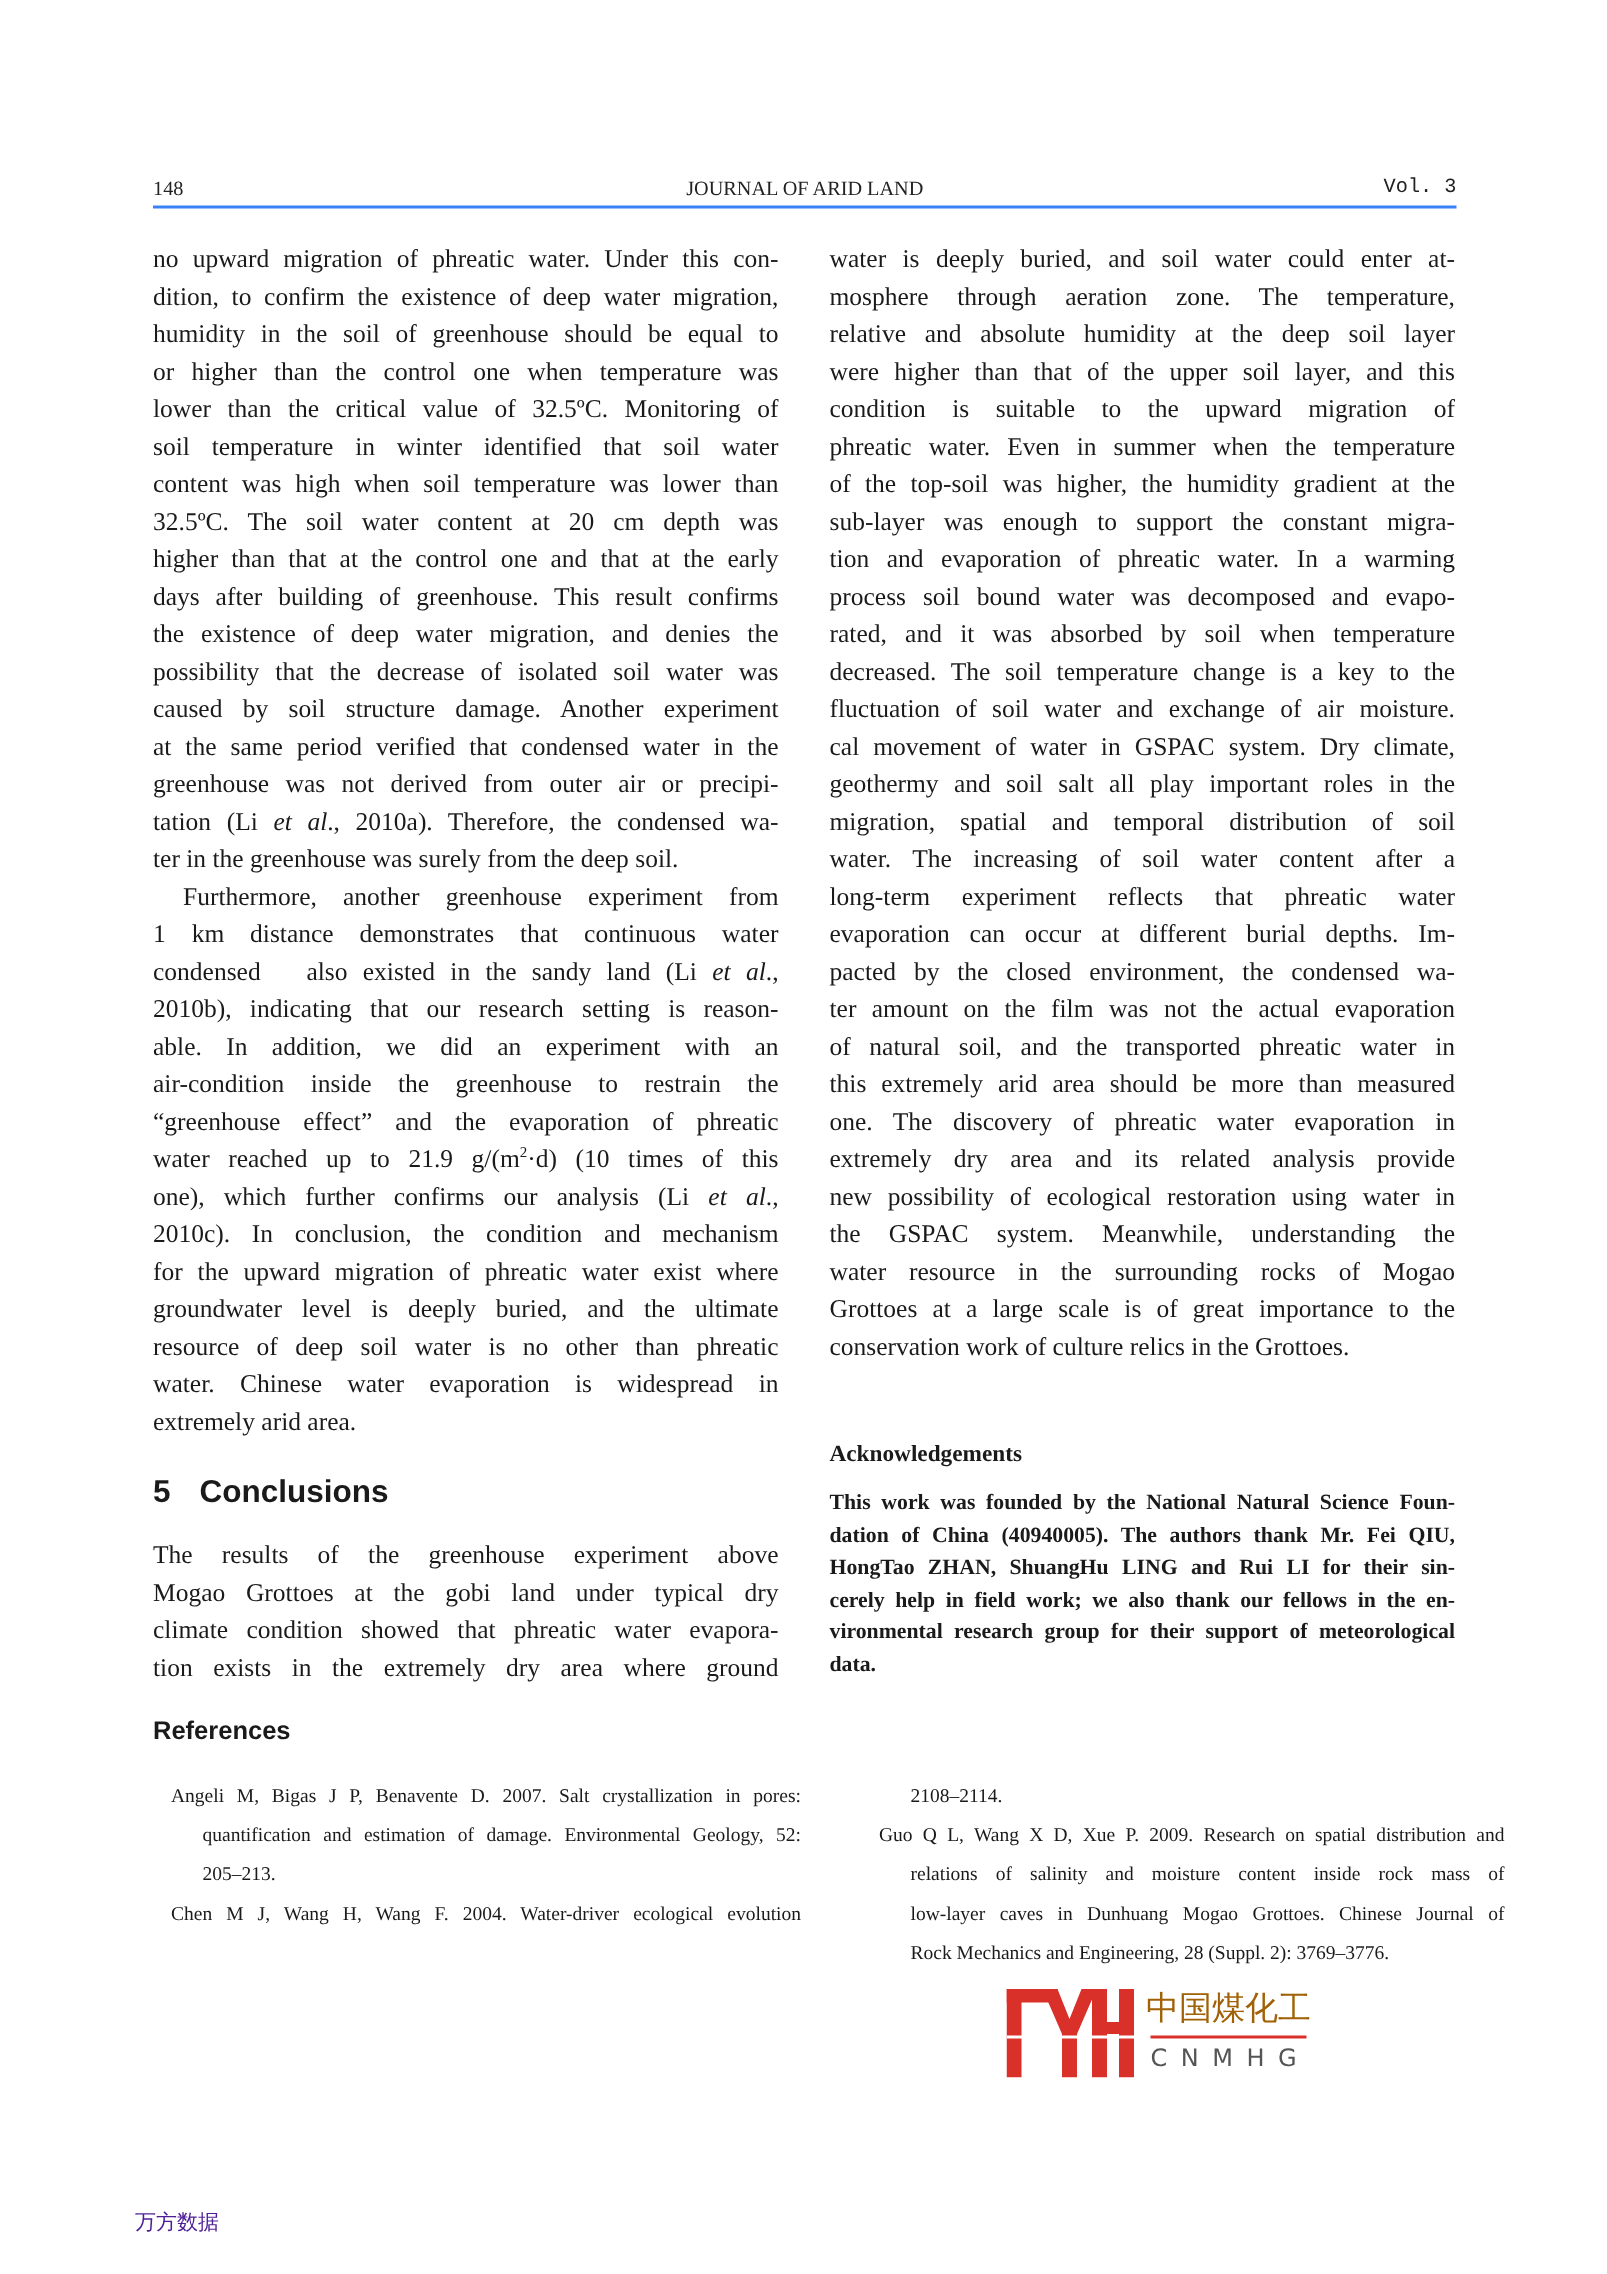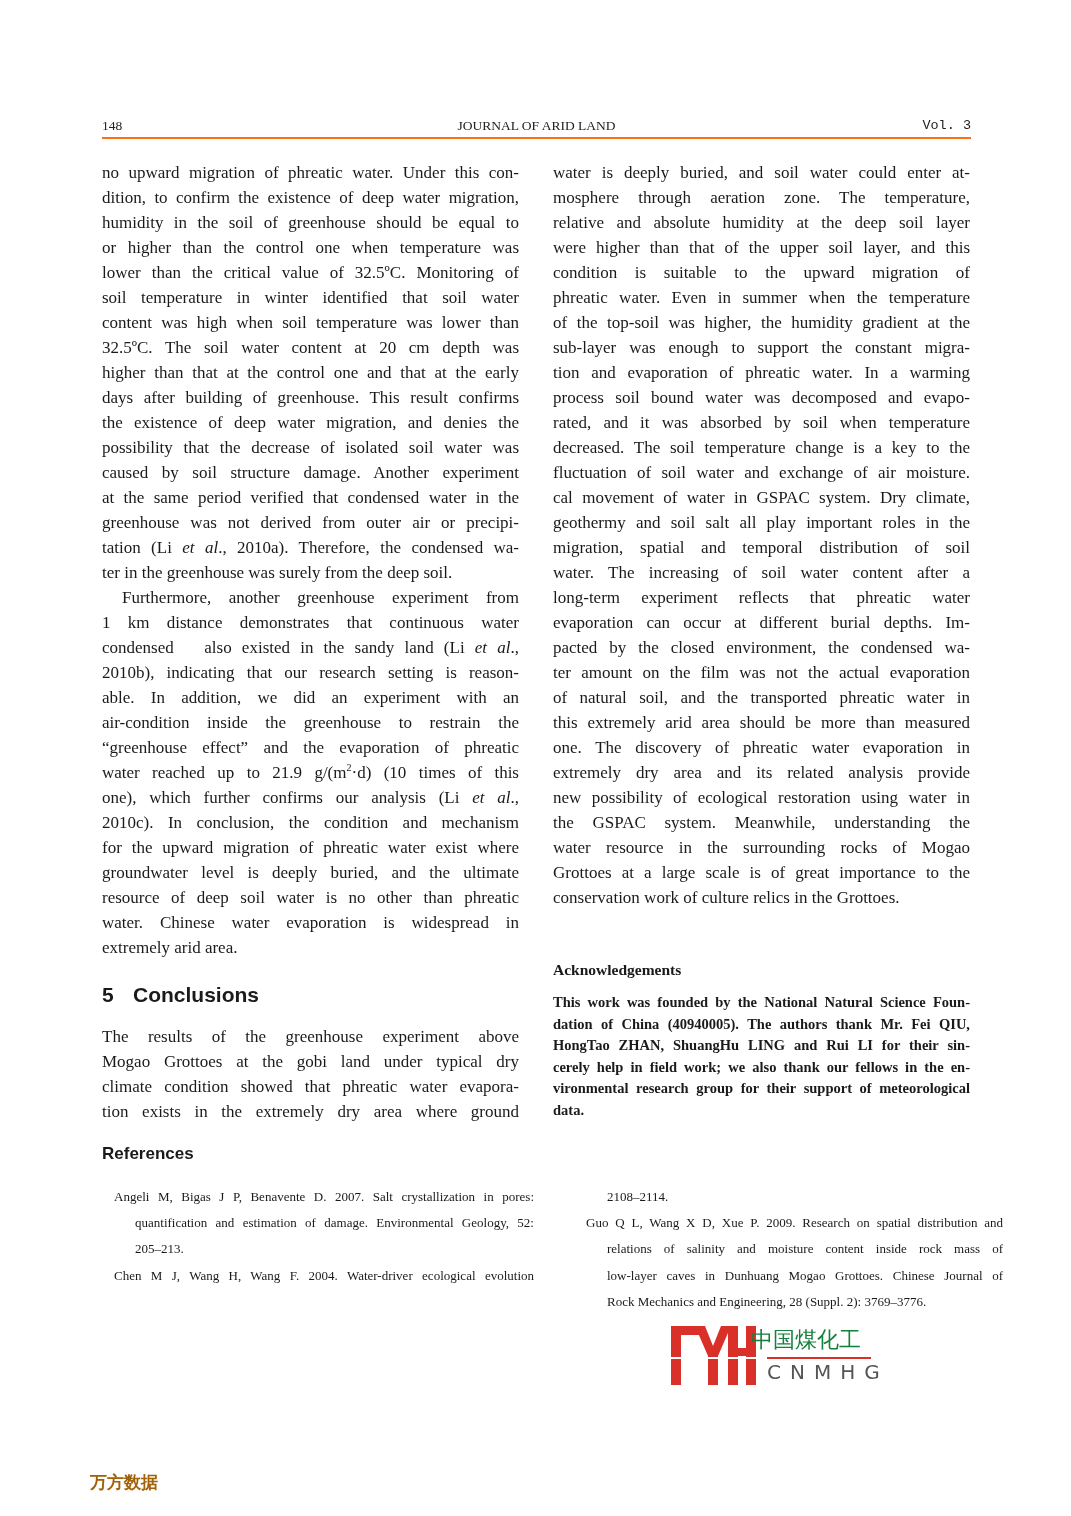--- a/index.html
+++ b/index.html
@@ -2,21 +2,21 @@
 <html><head>
   <meta charset="utf-8">
   <style>
     * { margin: 0; padding: 0; box-sizing: border-box; }
     html, body { width: 1071px; height: 1516px; background: #ffffff; }
     body { position: relative; font-family: "Liberation Serif", serif; color: #1a1a1a; overflow: hidden; }
 
     .running-head {
       position: absolute; left: 102px; top: 117px; width: 869px; height: 22px;
       font-size: 13.5px; line-height: 18px; color: #222;
-      border-bottom: 2px solid #f97316;
+      border-bottom: 2px solid #3b82f6;
     }
     .running-head .pg { position: absolute; left: 0; top: 0; }
     .running-head .jn { position: absolute; left: 0; right: 0; top: 0; text-align: center; }
     .running-head .vol { position: absolute; right: 0; top: 0; font-family: Liberation Mono, monospace; }
 
     .col { position: absolute; width: 417px; font-size: 17px; line-height: 25px; text-align: justify; }
     .col-left { left: 102px; top: 160px; }
     .col-right { left: 553px; top: 160px; }
     .col .line { display: block; text-align: justify; text-align-last: justify; white-space: nowrap; }
     .col .line.end { text-align-last: left; }
@@ -41,32 +41,32 @@
     .refs { position: absolute; width: 420px; font-size: 13px; line-height: 26.2px; }
     .refs-left { left: 114px; top: 1184px; }
     .refs-right { left: 586px; top: 1184px; }
     .ref-item .line { display: block; white-space: nowrap; text-align: justify; text-align-last: justify; }
     .ref-item .line.cont { padding-left: 21px; }
     .ref-item .line.end { text-align-last: left; }
 
     .logo { position: absolute; left: 671px; top: 1326px; width: 205px; height: 60px; }
     .logo-mark { position: absolute; left: 0; top: 0; width: 85px; height: 59px; }
     .logo-cn {
-      position: absolute; left: 80px; top: 0px; font-family: "DejaVu Sans", sans-serif;
-      font-size: 22px; line-height: 28px; color: #15803d; letter-spacing: 0px;
+      position: absolute; left: 93px; top: 0px; font-family: "DejaVu Sans", sans-serif;
+      font-size: 22px; line-height: 28px; color: #a16207; letter-spacing: 0px;
     }
     .logo-rule { position: absolute; left: 96px; top: 31px; width: 104px; height: 2px; background: #d9302a; }
     .logo-en {
       position: absolute; left: 96px; top: 33px; font-family: "DejaVu Sans", sans-serif;
-      font-size: 20px; line-height: 26px; color: #555; letter-spacing: 9px;
+      font-size: 16px; line-height: 26px; color: #555; letter-spacing: 9px;
     }
 
     .watermark {
       position: absolute; left: 90px; top: 1470px; font-family: "DejaVu Sans", sans-serif;
-      font-size: 17px; line-height: 24px; color: #a16207; font-weight: bold;
+      font-size: 14px; line-height: 24px; color: #4c1d95;
     }
   </style>
 </head>
 <body>
 
 <div class="running-head">
   <span class="pg">148</span>
   <span class="jn">JOURNAL OF ARID LAND</span>
   <span class="vol">Vol. 3</span>
 </div>

